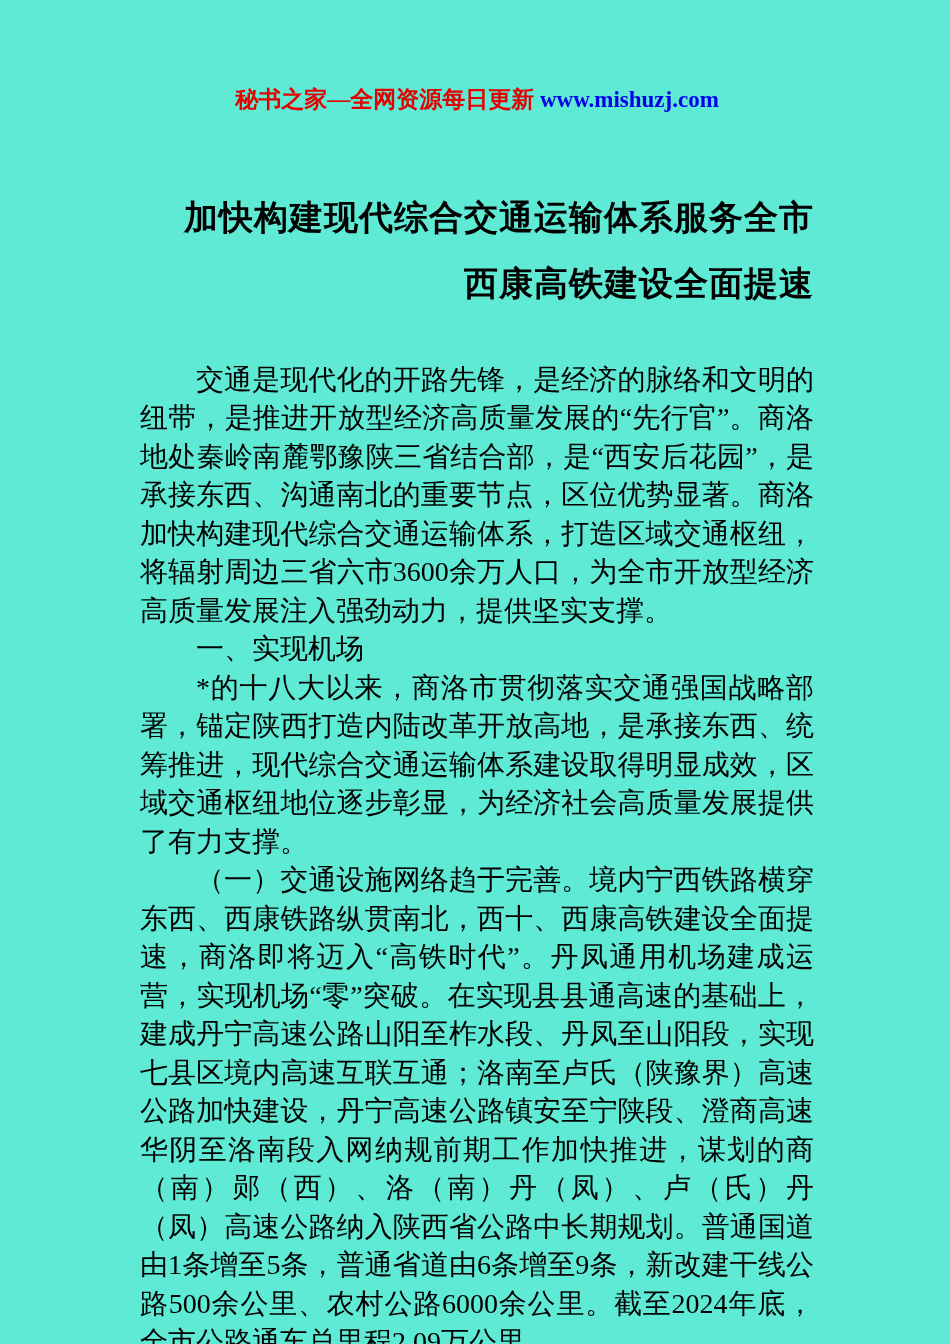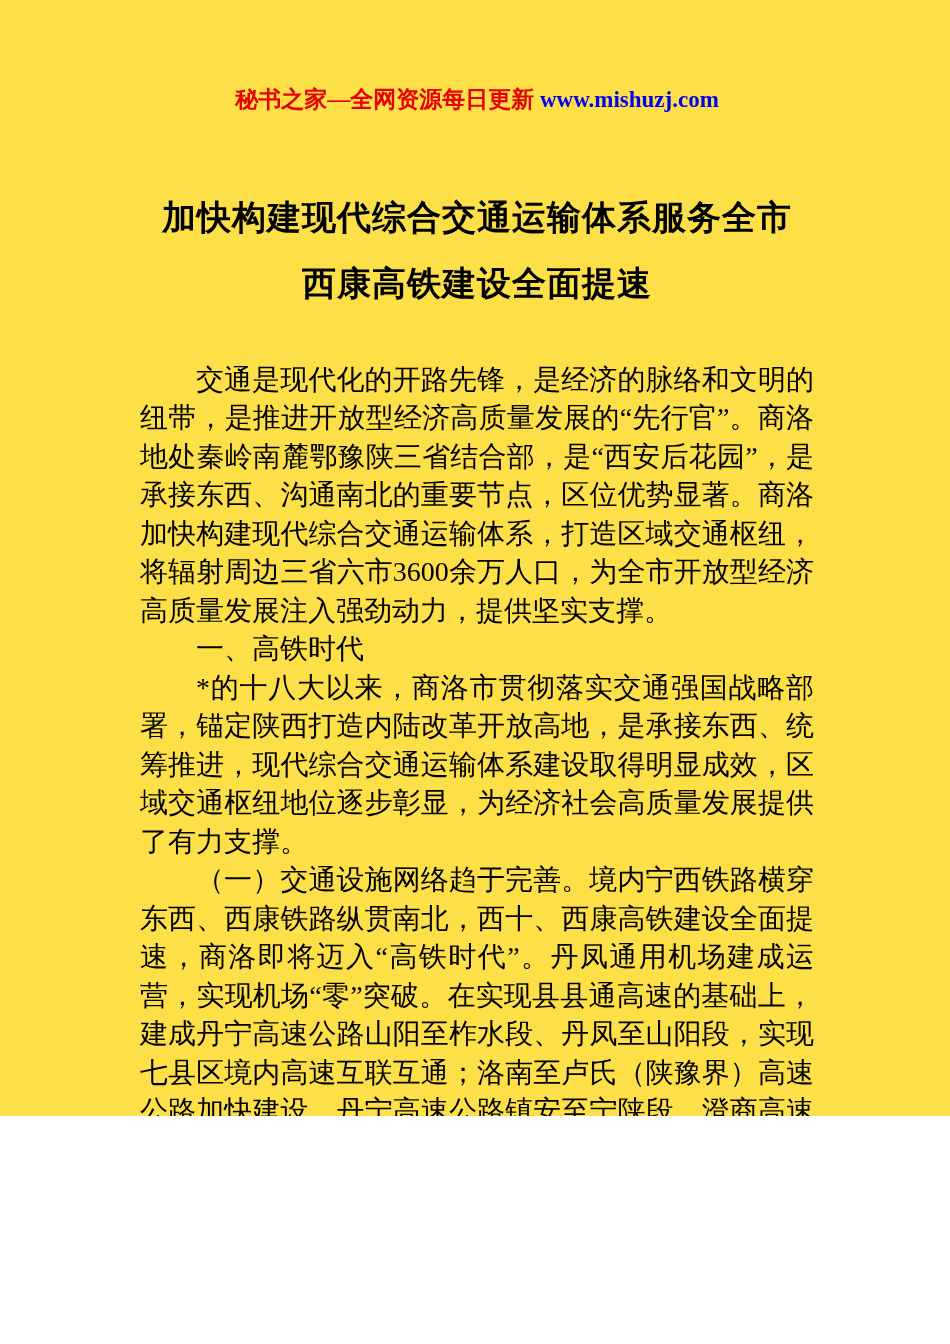--- a/index.html
+++ b/index.html
@@ -8,25 +8,25 @@
     background: #ffffff;
   }
   body {
     width: 950px;
     height: 1344px;
     font-family: "Liberation Serif", "DejaVu Serif", serif;
     color: #000000;
   }
   .page {
     width: 950px;
-    height: 1116px;
+    height: 1344px;
     box-sizing: border-box;
     padding: 86px 136px 0 140px;
     overflow: hidden;
-    background: #fde047;
+    background: #5eead4;
   }
   .header {
     text-align: center;
     font-size: 23px;
     line-height: 1.25;
     white-space: nowrap;
   }
   .site-name {
     color: #e60000;
     font-weight: bold;
@@ -35,21 +35,21 @@
     color: #e60000;
     font-weight: bold;
   }
   .site-url {
     color: #0000ee;
     text-decoration: none;
     font-weight: bold;
   }
   .doc-title {
     margin: 70px 0 0 0;
-    text-align: center;
+    text-align: right;
     font-size: 34px;
     font-weight: bold;
     line-height: 66px;
     letter-spacing: 1px;
   }
   .doc-title .t-line {
     display: block;
   }
   .body-text {
     margin-top: 44px;
@@ -74,18 +74,18 @@
     <span class="site-name">秘书之家</span><span class="tagline">—全网资源每日更新 </span><a class="site-url" href="#">www.mishuzj.com</a>
   </div>
 
   <h1 class="doc-title">
     <span class="t-line">加快构建现代综合交通运输体系服务全市</span>
     <span class="t-line">西康高铁建设全面提速</span>
   </h1>
 
   <div class="body-text">
     <p>交通是现代化的开路先锋，是经济的脉络和文明的纽带，是推进开放型经济高质量发展的“先行官”。商洛地处秦岭南麓鄂豫陕三省结合部，是“西安后花园”，是承接东西、沟通南北的重要节点，区位优势显著。商洛加快构建现代综合交通运输体系，打造区域交通枢纽，将辐射周边三省六市3600余万人口，为全市开放型经济高质量发展注入强劲动力，提供坚实支撑。</p>
-    <p>一、高铁时代</p>
+    <p>一、实现机场</p>
     <p>*的十八大以来，商洛市贯彻落实交通强国战略部署，锚定陕西打造内陆改革开放高地，是承接东西、统筹推进，现代综合交通运输体系建设取得明显成效，区域交通枢纽地位逐步彰显，为经济社会高质量发展提供了有力支撑。</p>
     <p>（一）交通设施网络趋于完善。境内宁西铁路横穿东西、西康铁路纵贯南北，西十、西康高铁建设全面提速，商洛即将迈入“高铁时代”。丹凤通用机场建成运营，实现机场“零”突破。在实现县县通高速的基础上，建成丹宁高速公路山阳至柞水段、丹凤至山阳段，实现七县区境内高速互联互通；洛南至卢氏（陕豫界）高速公路加快建设，丹宁高速公路镇安至宁陕段、澄商高速华阴至洛南段入网纳规前期工作加快推进，谋划的商（南）郧（西）、洛（南）丹（凤）、卢（氏）丹（凤）高速公路纳入陕西省公路中长期规划。普通国道由1条增至5条，普通省道由6条增至9条，新改建干线公路500余公里、农村公路6000余公里。截至2024年底，全市公路通车总里程2.09万公里、</p>
   </div>
 
 </div>
 
 </body></html>

